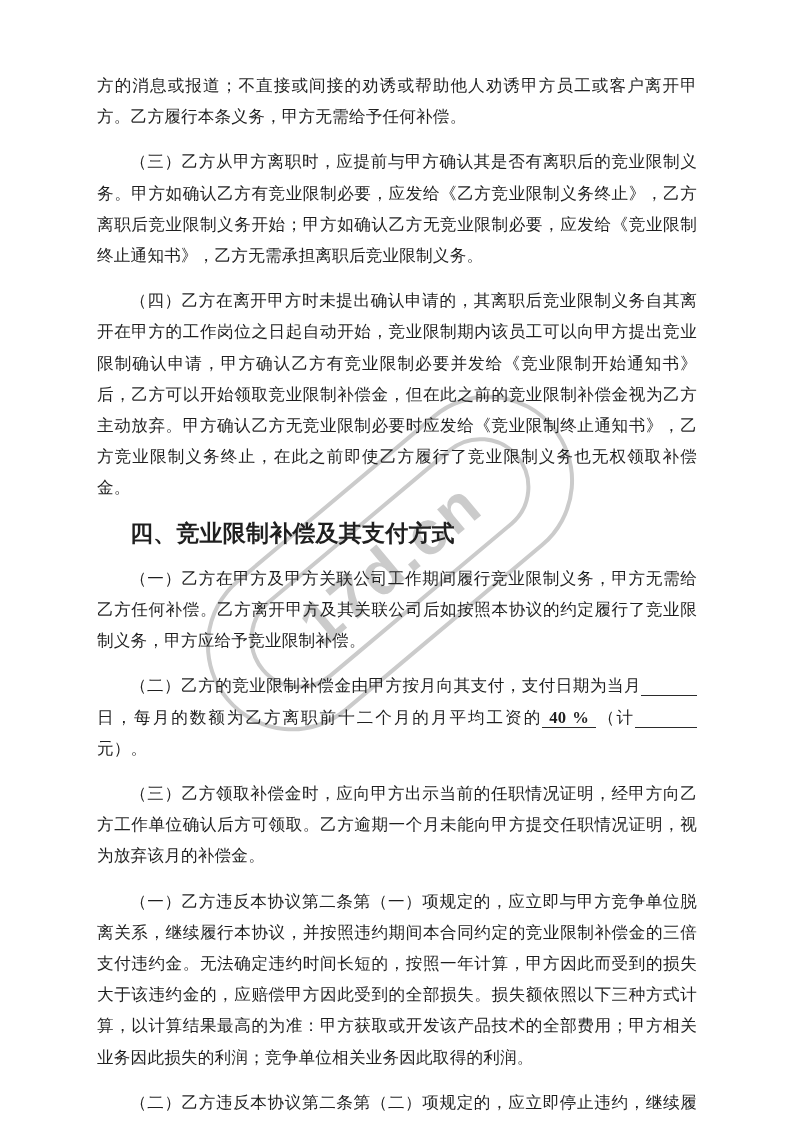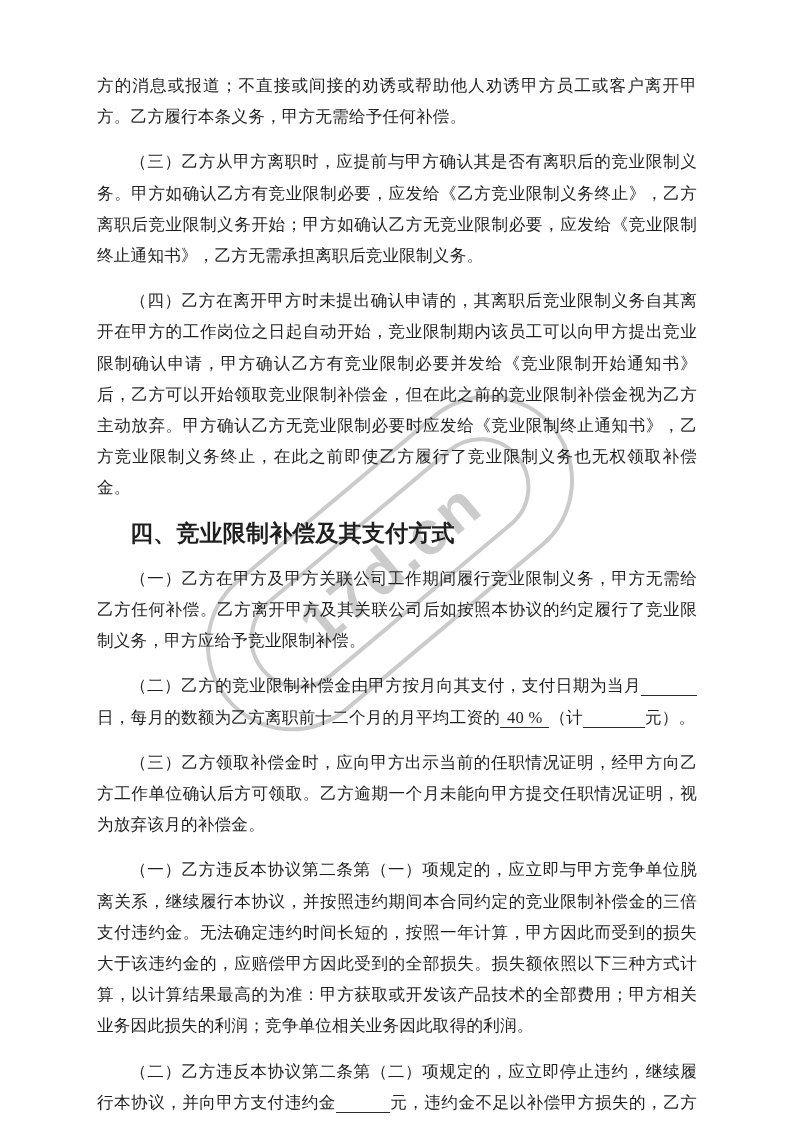--- a/index.html
+++ b/index.html
@@ -37,20 +37,21 @@
   }
   .blank{
     display:inline-block;
     height:1em;
     border-bottom:1.5px solid #2b2b2b;
     vertical-align:-5px;
   }
   .fill{
     border-bottom:1.5px solid #2b2b2b;
     padding:0 7px;
+    font-weight:bold;
   }
   .wm-text{
     font-family:"Liberation Sans","DejaVu Sans",sans-serif;
     font-weight:bold;
   }
 </style>
 </head>
 <body>
 
 <div class="page">

